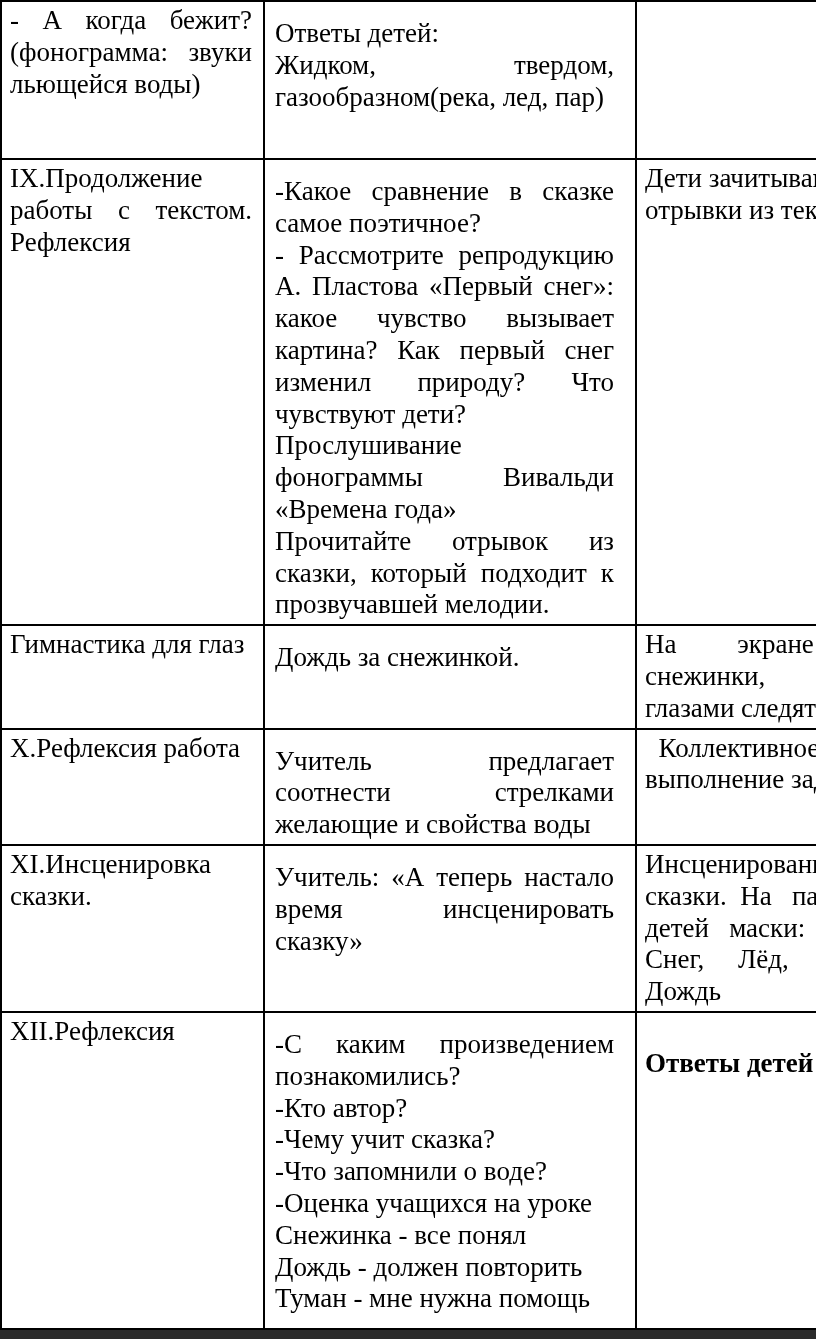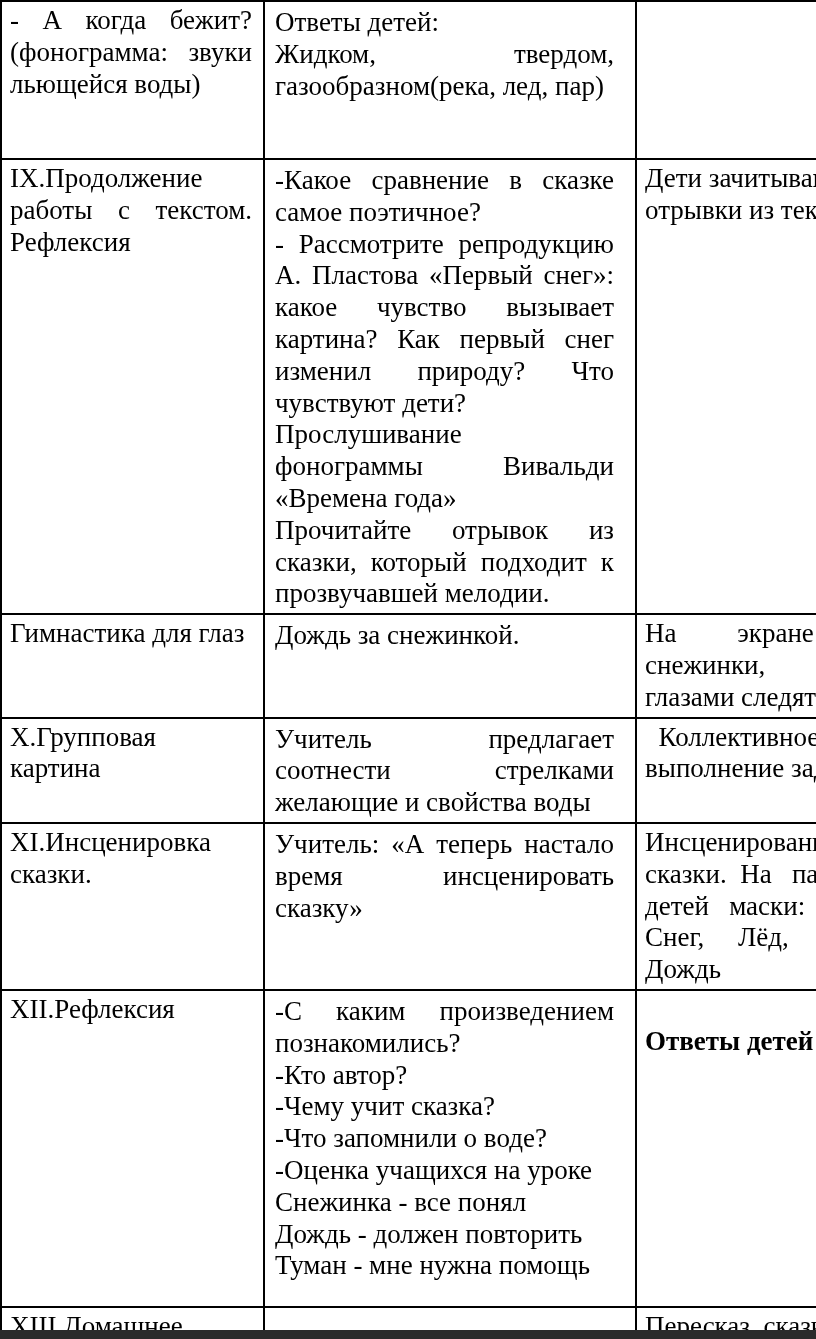--- a/index.html
+++ b/index.html
@@ -29,21 +29,21 @@
   td.c3 { width: 280px; }
   .cell { color: #000; }
   .c1 .cell {
     margin: 1px 11px 1px 8px;
     text-align: justify;
     white-space: pre-line;
   }
   .c1 .cell.stage { font-weight: normal; }
   .c1 .cell.stage.regular { font-weight: normal; }
   .c2 .cell {
-    margin: 3px 21px 1px 10px;
+    margin: 14px 21px 1px 10px;
     text-align: justify;
     white-space: pre-line;
   }
   .c3 .cell {
     margin: 1px 6px 1px 8px;
     text-align: left;
     white-space: pre-wrap;
   }
   .c3 .cell.bold { font-weight: bold; }
   tr.r1 { height: 158px; }
@@ -103,21 +103,21 @@
             <div class="cell">Дождь за снежинкой.</div>
           </td>
         <td class="c3">
             <div class="cell">На         экране
 снежинки,
 глазами следят</div>
           </td>
       </tr>
       <tr class="r4">
         <td class="c1">
-            <div class="cell stage">X.Групповая картина</div>
+            <div class="cell stage">X.Рефлексия работа</div>
           </td>
         <td class="c2">
             <div class="cell">Учитель предлагает соотнести стрелками желающие и свойства воды</div>
           </td>
         <td class="c3">
             <div class="cell">  Коллективное
 выполнение задания</div>
           </td>
       </tr>
       <tr class="r5">

